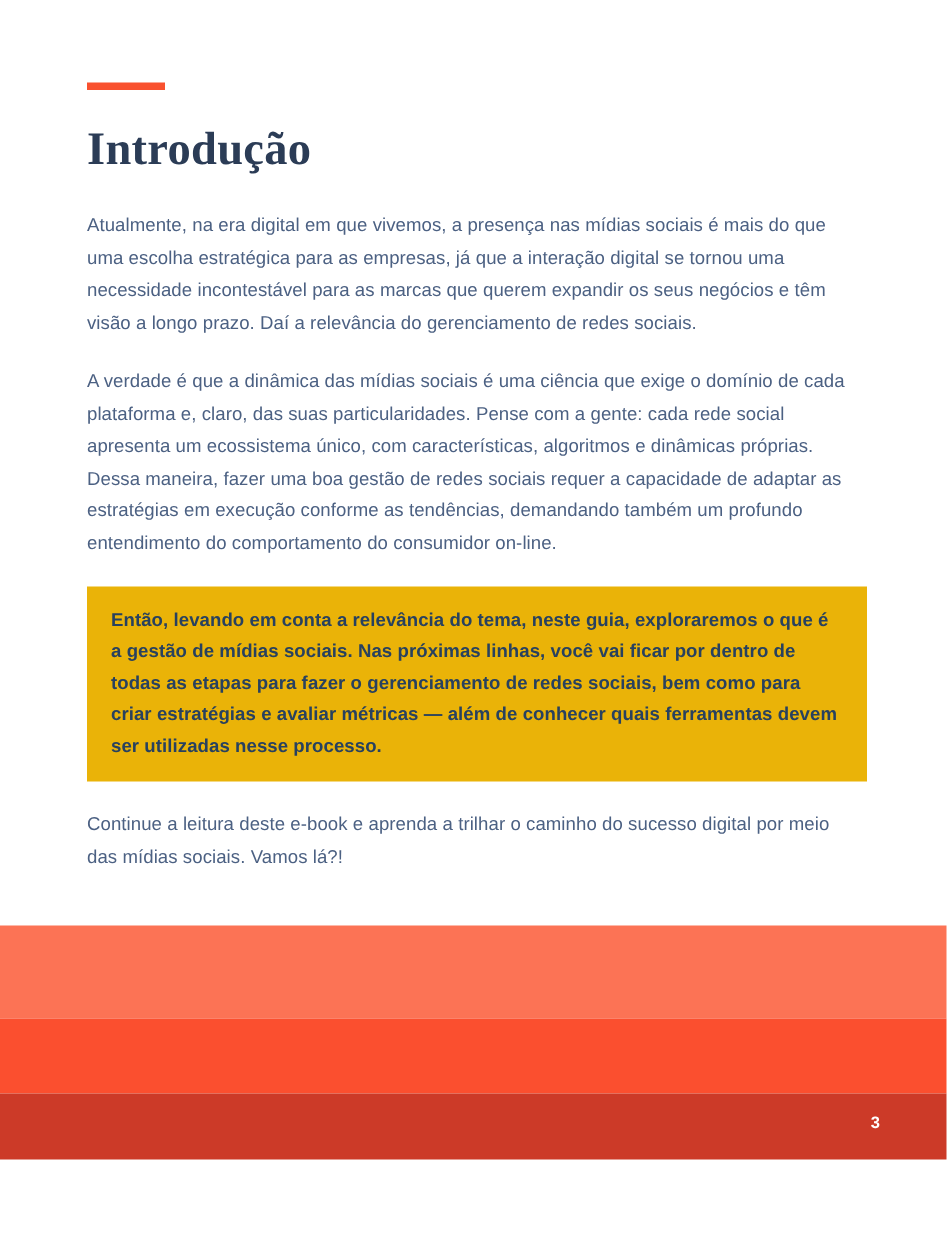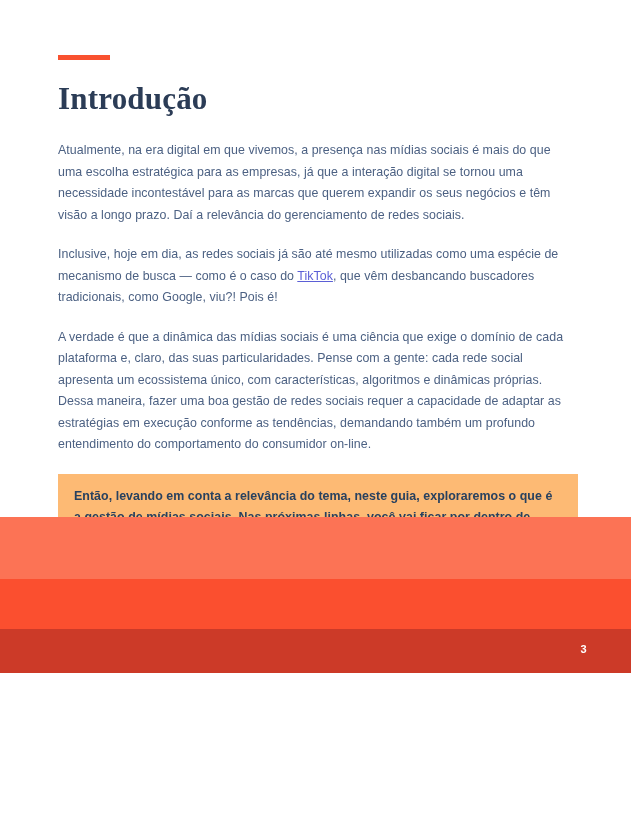--- a/index.html
+++ b/index.html
@@ -11,21 +11,21 @@
     height: 839px;
     background: #ffffff;
     font-family: "Liberation Sans", sans-serif;
     overflow: hidden;
     position: relative;
   }
 
   .page {
     position: relative;
     width: 631px;
-    height: 673px;
+    height: 773px;
     box-sizing: border-box;
   }
 
   .content {
     position: absolute;
     left: 58px;
     top: 55px;
     width: 512px;
   }
 
@@ -55,21 +55,21 @@
     text-align: left;
     letter-spacing: 0.05px;
   }
 
   a.inline-link {
     color: #5B5FD6;
     text-decoration: underline;
   }
 
   .callout {
-    background: #fdba74;
+    background: #eab308;
     box-sizing: border-box;
     width: 520px;
     margin: 6px 0 18px 0;
     padding: 12px 16px 13px 16px;
   }
 
   .callout-text {
     font-family: "Liberation Sans", sans-serif;
     font-size: 12.4px;
     line-height: 21px;
@@ -128,21 +128,20 @@
 <div class="page">
 
   <div class="content">
 
     <div class="accent-bar"></div>
 
     <h1 class="page-title">Introdução</h1>
 
     <p class="body-text">Atualmente, na era digital em que vivemos, a presença nas mídias sociais é mais do que uma escolha estratégica para as empresas, já que a interação digital se tornou uma necessidade incontestável para as marcas que querem expandir os seus negócios e têm visão a longo prazo. Daí a relevância do gerenciamento de redes sociais.</p>
 
-    <p class="body-text"><span>Inclusive, hoje em dia, as redes sociais já são até mesmo utilizadas como uma espécie de mecanismo de busca — como é o caso do </span><a class="inline-link" href="#">TikTok</a><span>, que vêm desbancando buscadores tradicionais, como Google, viu?! Pois é!</span></p>
 
 
     <p class="body-text">A verdade é que a dinâmica das mídias sociais é uma ciência que exige o domínio de cada plataforma e, claro, das suas particularidades. Pense com a gente: cada rede social apresenta um ecossistema único, com características, algoritmos e dinâmicas próprias. Dessa maneira, fazer uma boa gestão de redes sociais requer a capacidade de adaptar as estratégias em execução conforme as tendências, demandando também um profundo entendimento do comportamento do consumidor on-line.</p>
 
     <div class="callout">
       <p class="callout-text">Então, levando em conta a relevância do tema, neste guia, exploraremos o que é a gestão de mídias sociais. Nas próximas linhas, você vai ficar por dentro de todas as etapas para fazer o gerenciamento de redes sociais, bem como para criar estratégias e avaliar métricas — além de conhecer quais ferramentas devem ser utilizadas nesse processo.</p>
     </div>
 
     <p class="body-text">Continue a leitura deste e-book e aprenda a trilhar o caminho do sucesso digital por meio das mídias sociais. Vamos lá?!</p>
 

